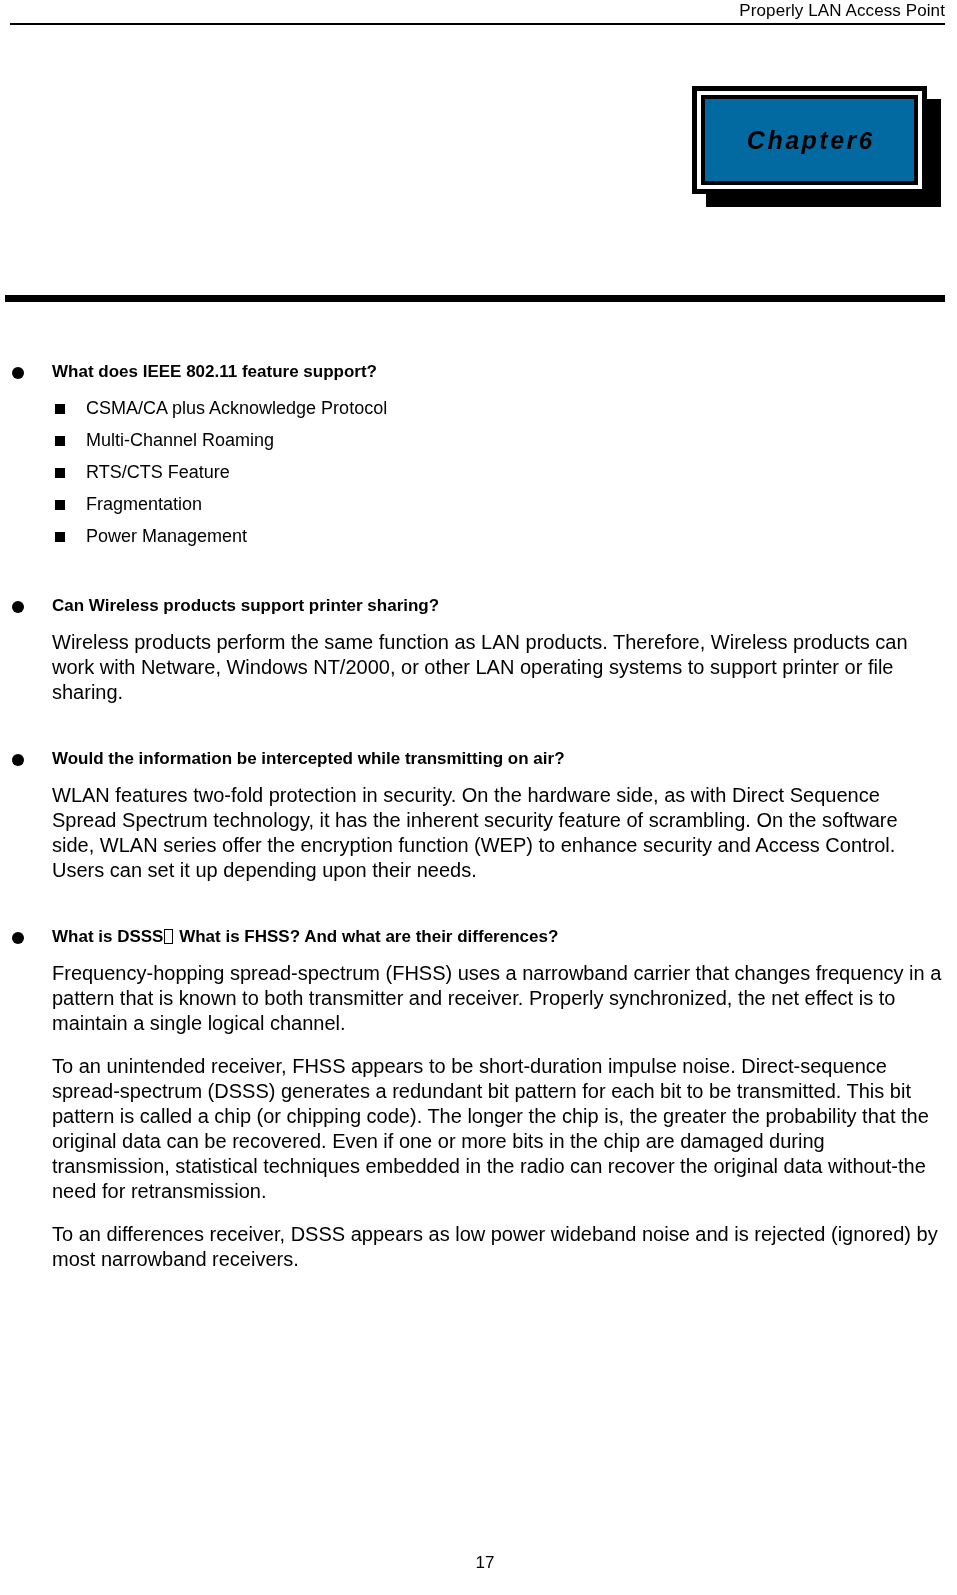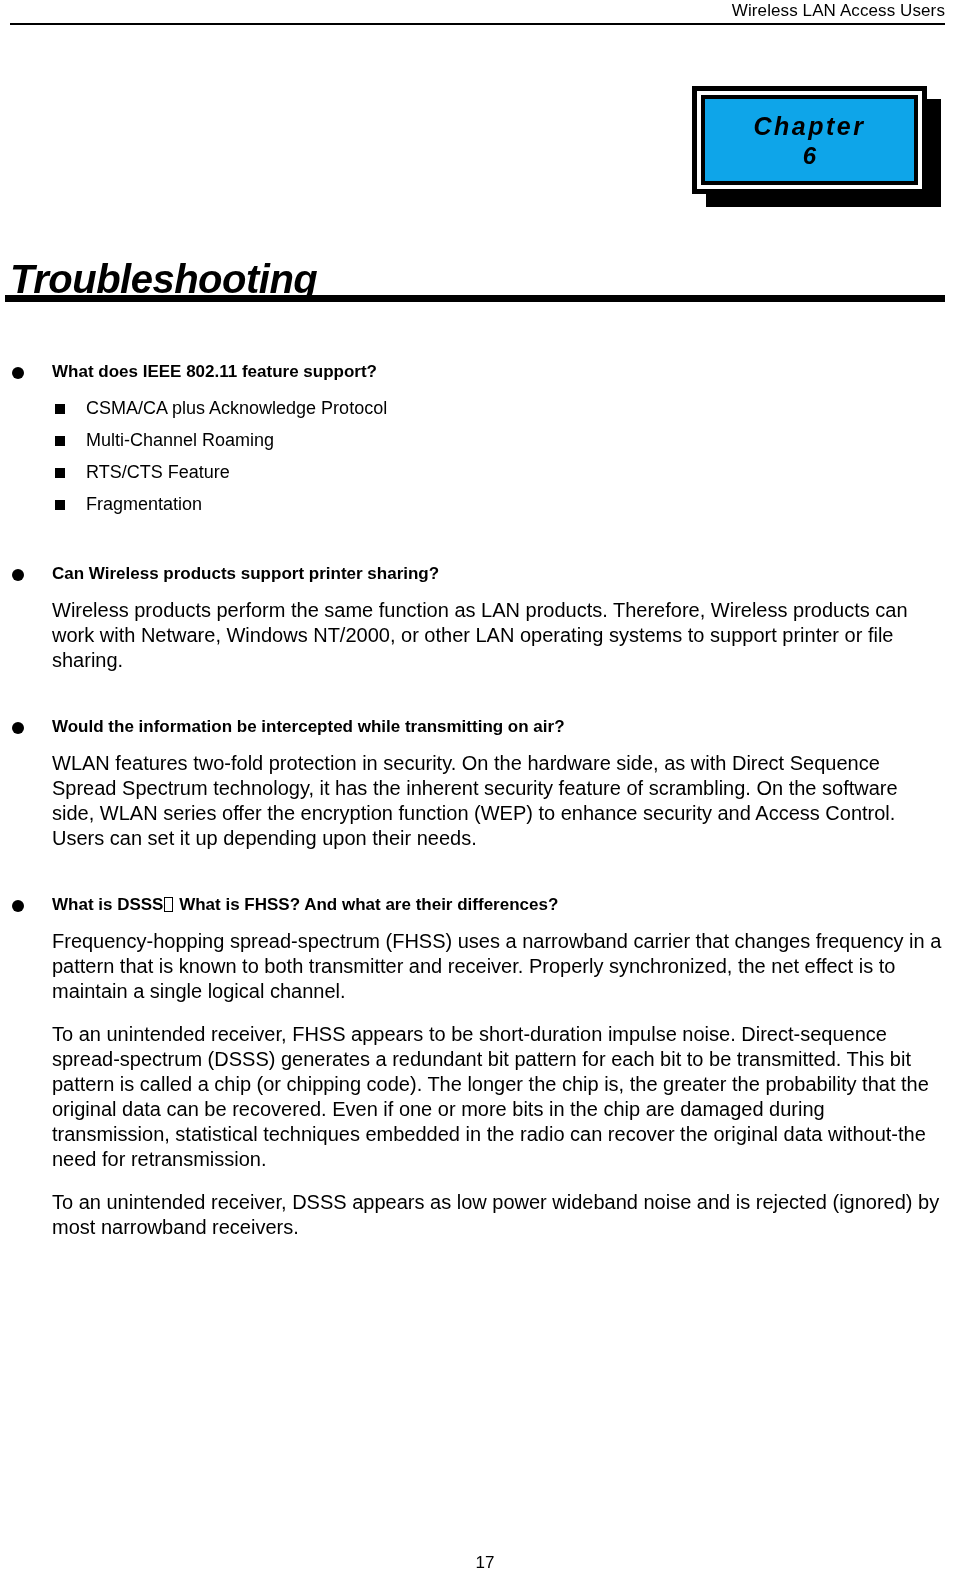--- a/index.html
+++ b/index.html
@@ -74,23 +74,23 @@
     background: #ffffff;
     border: 5px solid #000000;
     box-sizing: border-box;
     padding: 4px;
   }
   .chapter-inner {
     width: 100%;
     height: 100%;
     box-sizing: border-box;
     border: 4px solid #000000;
-    background: #0ea5e9;
+    background: #0369a1;
     display: flex;
-    flex-direction: column;
+    flex-direction: row;
     align-items: center;
     justify-content: center;
   }
   .chapter-word {
     font-size: 25px;
     font-weight: bold;
     font-style: italic;
     line-height: 31px;
     letter-spacing: 2.5px;
   }
@@ -209,35 +209,34 @@
     line-height: 20px;
     padding-left: 13px;
   }
 </style>
 </head>
 <body>
 
 <div class="page">
 
   <div class="header">
-    <div class="header-title">Wireless LAN Access Users</div>
+    <div class="header-title">Properly LAN Access Point</div>
     <div class="header-rule"></div>
   </div>
 
   <div class="chapter-wrap">
     <div class="chapter-shadow"></div>
     <div class="chapter-outer">
       <div class="chapter-inner">
         <div class="chapter-word">Chapter</div>
         <div class="chapter-num">6</div>
       </div>
     </div>
   </div>
 
-  <h1 class="section-title">Troubleshooting</h1>
   <div class="title-rule"></div>
 
   <div class="content">
 
 
     <div class="qa-block first">
       <div class="question">
         <span class="bullet-circle"></span>
         <span>What does IEEE 802.11 feature support?</span>
       </div>
@@ -251,20 +250,24 @@
           <span>Multi-Channel Roaming</span>
         </li>
         <li>
           <span class="bullet-square"></span>
           <span>RTS/CTS Feature</span>
         </li>
         <li>
           <span class="bullet-square"></span>
           <span>Fragmentation</span>
         </li>
+        <li>
+          <span class="bullet-square"></span>
+          <span>Power Management</span>
+        </li>
       </ul>
     </div>
 
     <div class="qa-block">
       <div class="question">
         <span class="bullet-circle"></span>
         <span>Can Wireless products support printer sharing?</span>
       </div>
       <p class="answer">Wireless products perform the same function as LAN products. Therefore, Wireless products can work with Netware, Windows NT/2000, or other LAN operating systems to support printer or file sharing.</p>
     </div>
@@ -277,21 +280,21 @@
       <p class="answer wide">WLAN features two-fold protection in security. On the hardware side, as with Direct Sequence Spread Spectrum technology, it has the inherent security feature of scrambling. On the software side, WLAN series offer the encryption function (WEP) to enhance security and Access Control. Users can set it up depending upon their needs.</p>
     </div>
 
     <div class="qa-block">
       <div class="question">
         <span class="bullet-circle"></span>
         <span>What is DSSS</span><span class="tofu"></span><span> What is FHSS? And what are their differences?</span>
       </div>
       <p class="answer wide">Frequency-hopping spread-spectrum (FHSS) uses a narrowband carrier that changes frequency in a pattern that is known to both transmitter and receiver. Properly synchronized, the net effect is to maintain a single logical channel.</p>
       <p class="answer wide">To an unintended receiver, FHSS appears to be short-duration impulse noise. Direct-sequence spread-spectrum (DSSS) generates a redundant bit pattern for each bit to be transmitted. This bit pattern is called a chip (or chipping code). The longer the chip is, the greater the probability that the original data can be recovered. Even if one or more bits in the chip are damaged during transmission, statistical techniques embedded in the radio can recover the original data without-the need for retransmission.</p>
-      <p class="answer wide">To an unintended receiver, DSSS appears as low power wideband noise and is rejected (ignored) by most narrowband receivers.</p>
+      <p class="answer wide">To an differences receiver, DSSS appears as low power wideband noise and is rejected (ignored) by most narrowband receivers.</p>
     </div>
 
   </div>
 
   <div class="footer">
     <span>17</span>
   </div>
 
 </div>
 

